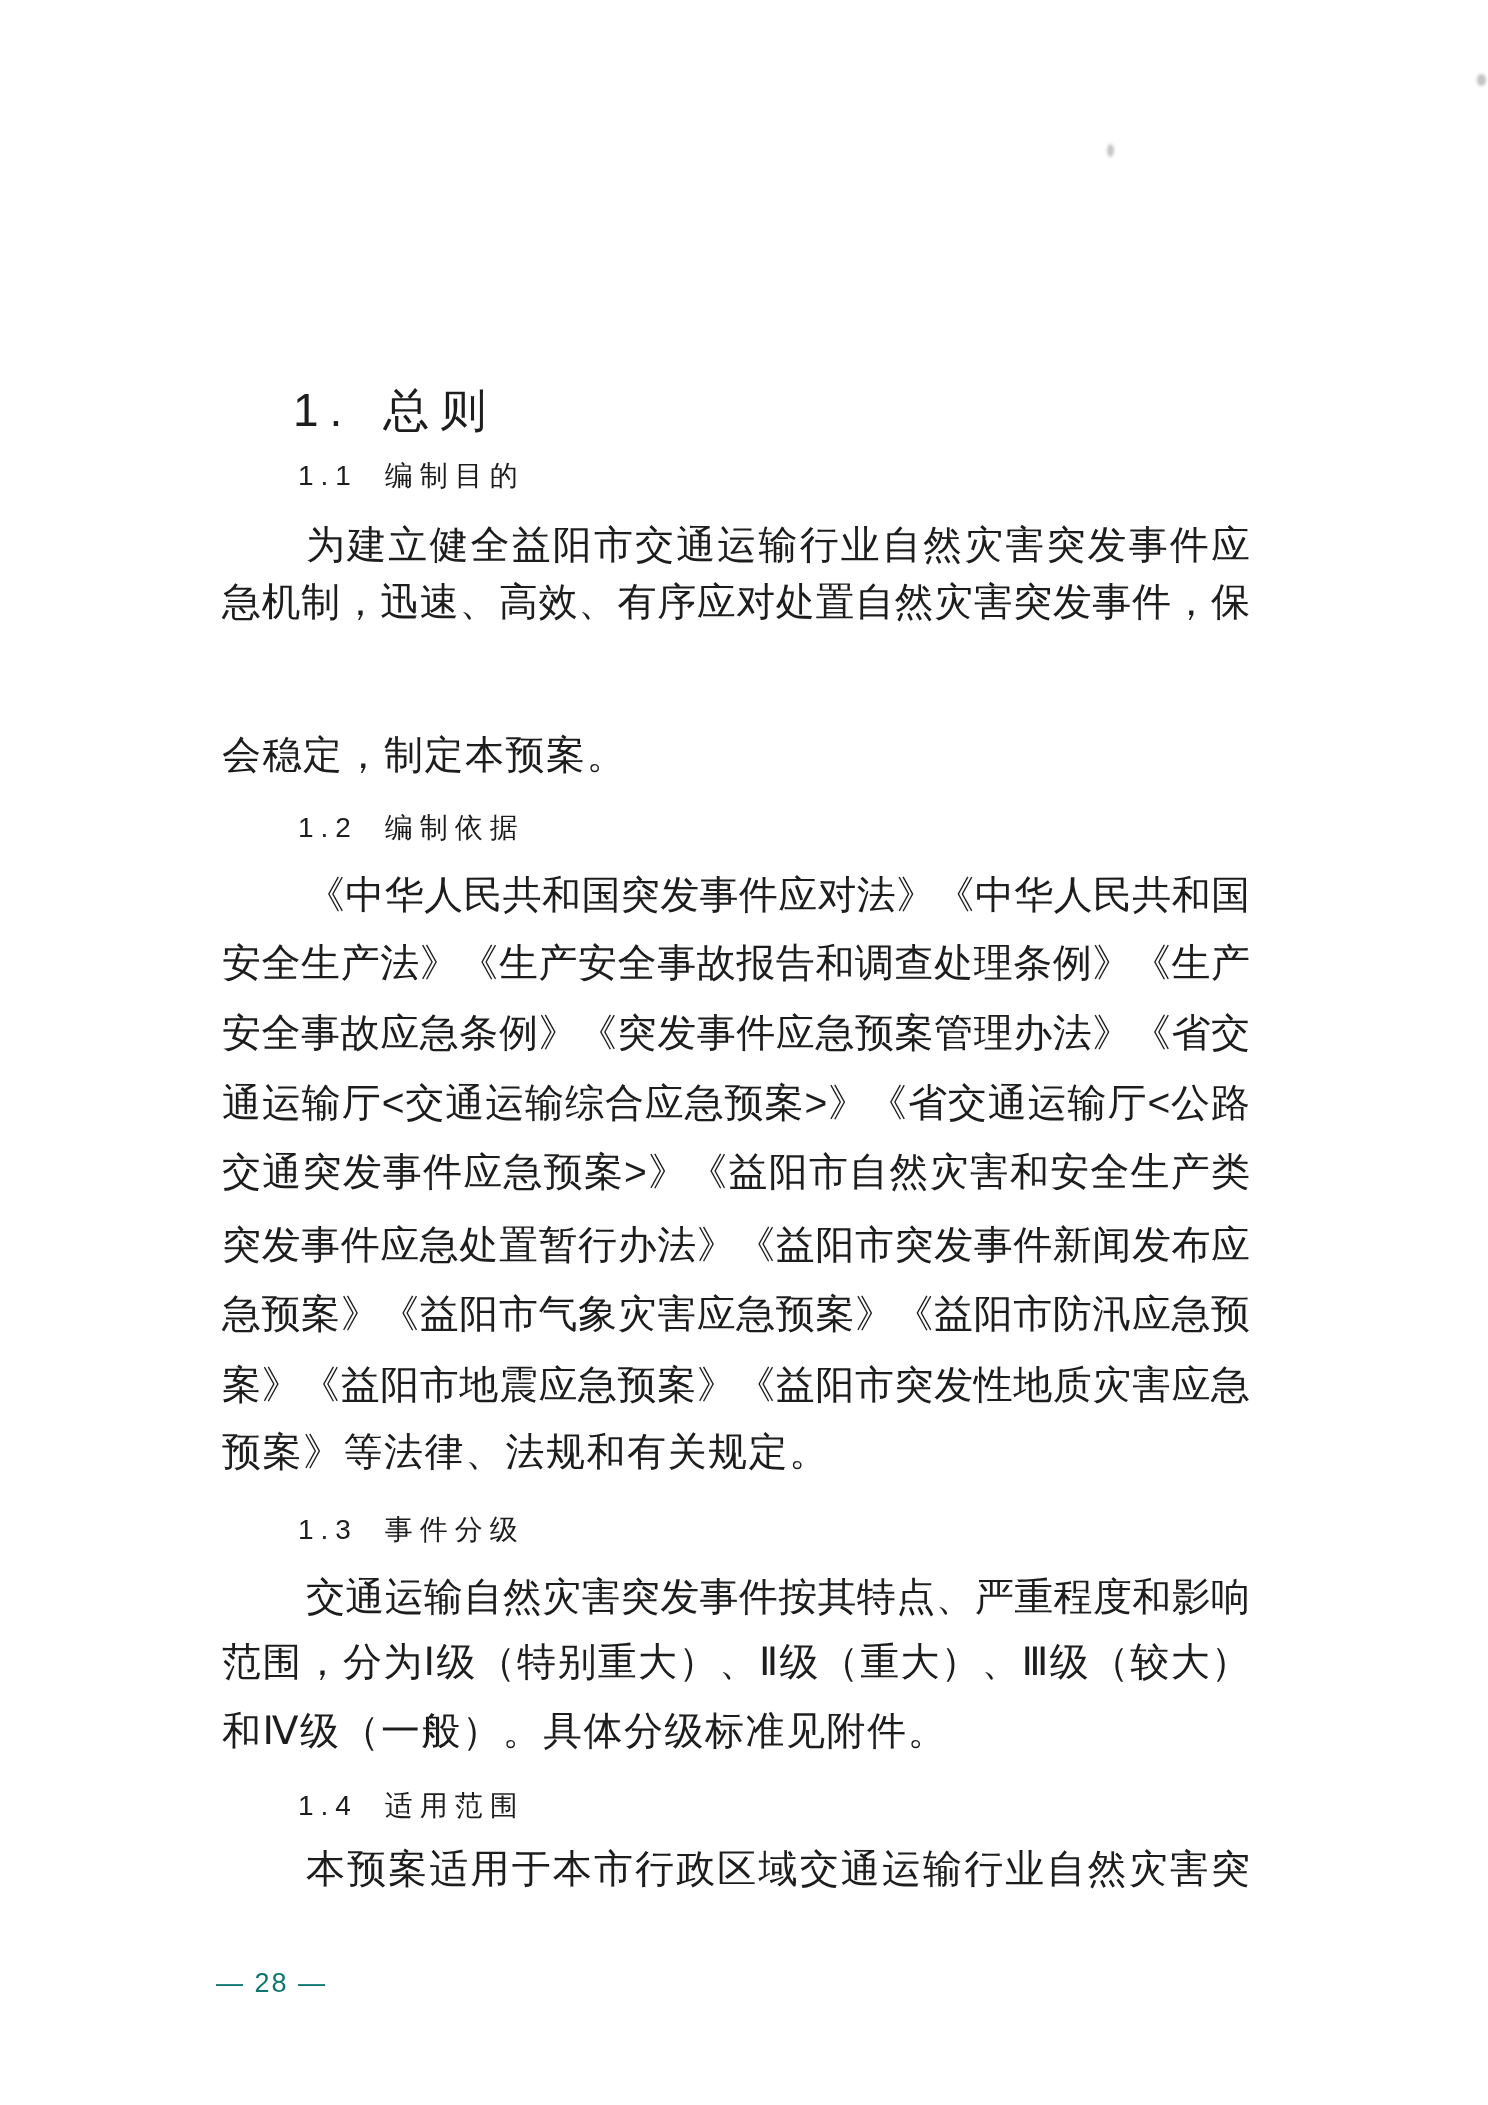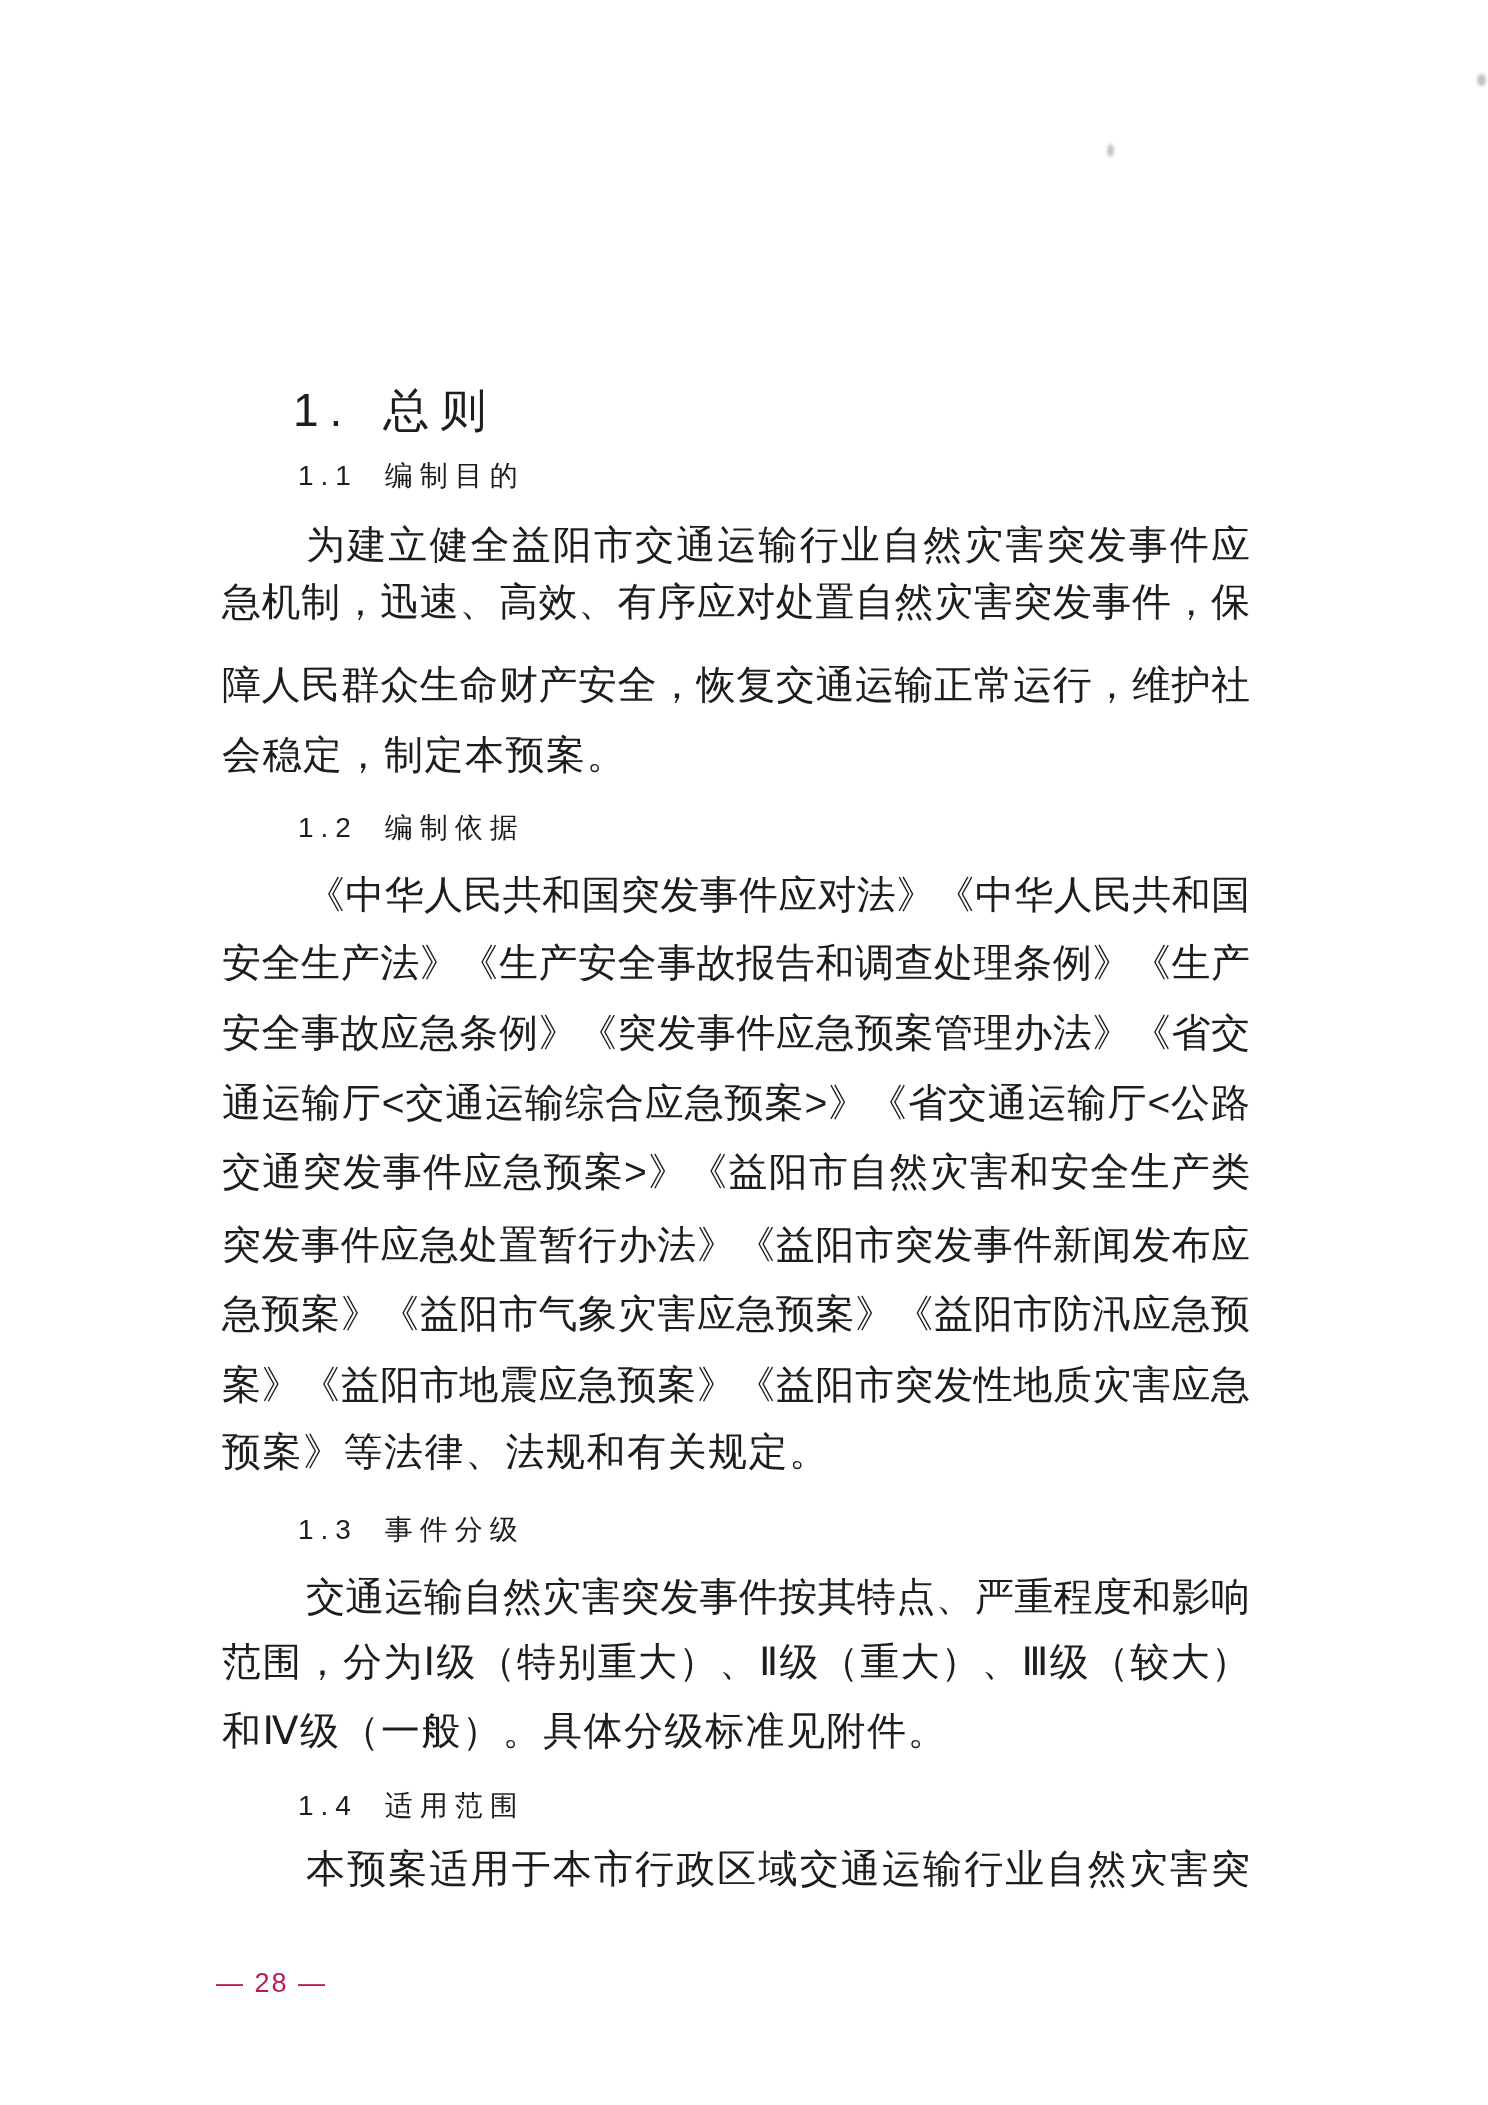--- a/index.html
+++ b/index.html
@@ -62,21 +62,21 @@
     letter-spacing: 7px;
     word-spacing: 12px;
   }
   .pagenum {
     position: absolute;
     left: 216px;
     top: 1966px;
     font-size: 27px;
     line-height: 34px;
     letter-spacing: 2px;
-    color: #be185d;
+    color: #0f766e;
   }
   .speck {
     position: absolute;
     border-radius: 50%;
   }
   .speck.s1 {
     left: 1107px;
     top: 144px;
     width: 7px;
     height: 13px;
@@ -101,21 +101,20 @@
   <div class="speck s2"></div>
 
   <div class="text-col">
 
     <div class="line chapter" style="top:380px">1. 总则</div>
 
     <div class="line heading" style="top:448px">1.1 编制目的</div>
 
     <div class="line just indent" style="top:517px">为建立健全益阳市交通运输行业自然灾害突发事件应</div>
     <div class="line just" style="top:574px">急机制，迅速、高效、有序应对处置自然灾害突发事件，保</div>
-    <div class="line just" style="top:657px">障人民群众生命财产安全，恢复交通运输正常运行，维护社</div>
     <div class="line endline" style="top:727px">会稳定，制定本预案。</div>
 
     <div class="line heading" style="top:800px">1.2 编制依据</div>
 
     <div class="line just indent" style="top:867px">《中华人民共和国突发事件应对法》《中华人民共和国</div>
     <div class="line just" style="top:935px">安全生产法》《生产安全事故报告和调查处理条例》《生产</div>
     <div class="line just" style="top:1005px">安全事故应急条例》《突发事件应急预案管理办法》《省交</div>
     <div class="line just" style="top:1075px">通运输厅&lt;交通运输综合应急预案&gt;》《省交通运输厅&lt;公路</div>
     <div class="line just" style="top:1144px">交通突发事件应急预案&gt;》《益阳市自然灾害和安全生产类</div>
     <div class="line just" style="top:1217px">突发事件应急处置暂行办法》《益阳市突发事件新闻发布应</div>

